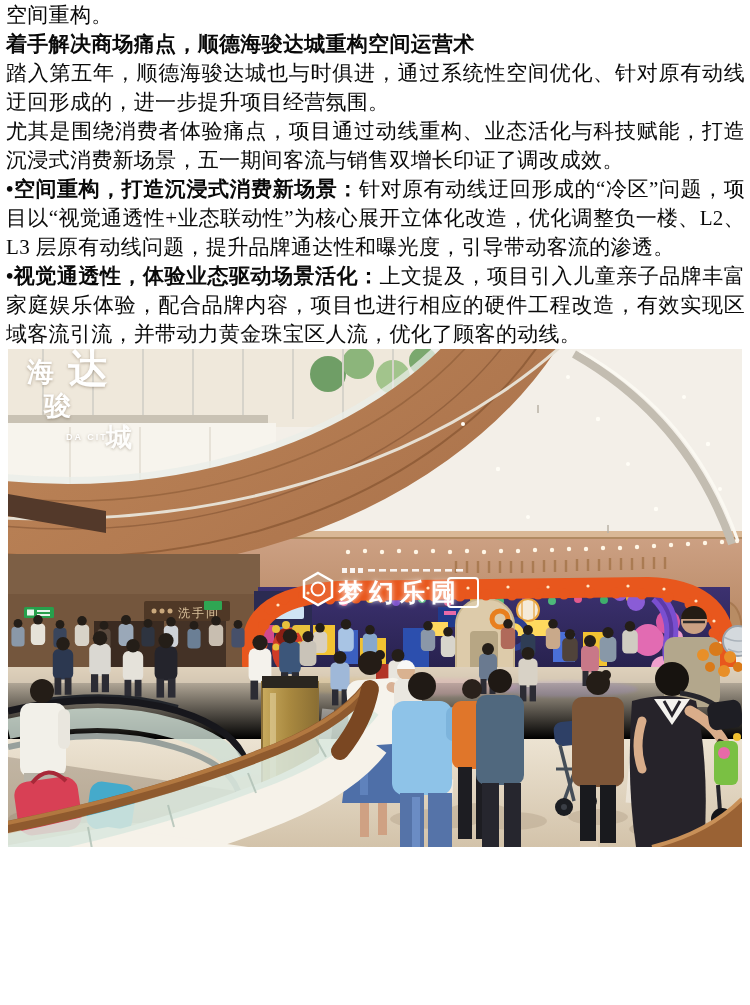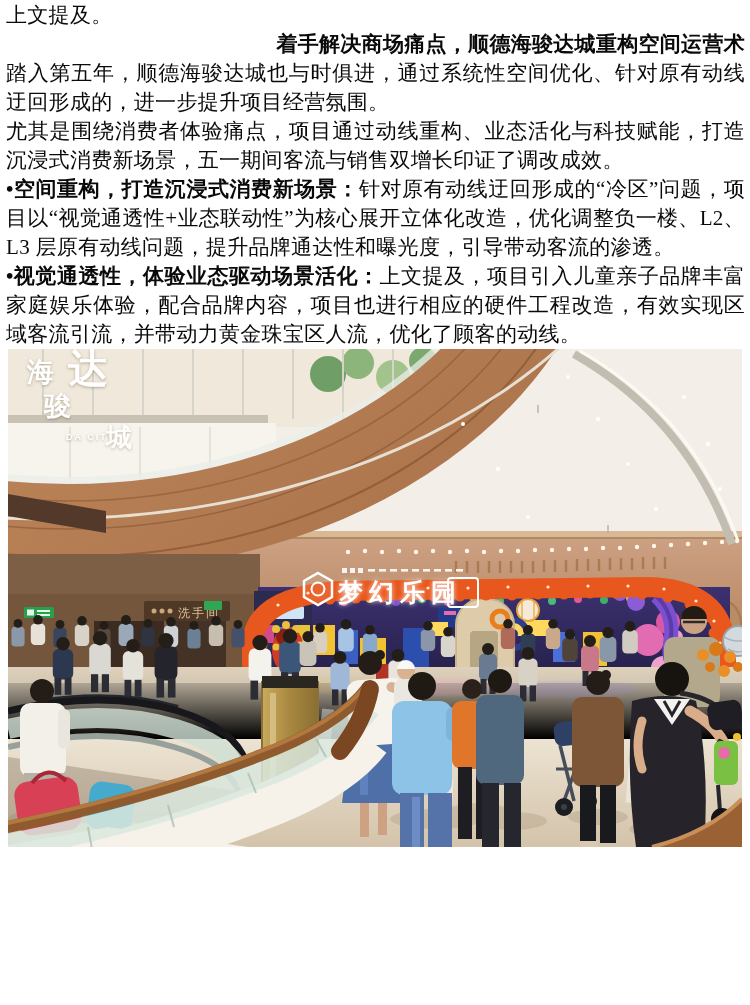--- a/index.html
+++ b/index.html
@@ -3,21 +3,21 @@
 <meta charset="utf-8">
 <style>
   html,body{margin:0;padding:0;}
   body{
     width:750px;height:1005px;overflow:hidden;background:#ffffff;
     font-family:"Liberation Serif","DejaVu Serif",serif;color:#0a0a0a;
   }
   .article{padding:1px 5px 0 6px;font-size:21px;line-height:29px;text-align:justify;letter-spacing:.3px;}
   .article p{margin:0;}
   .frag{margin:0;}
-  .headline{font-size:21px;line-height:29px;font-weight:bold;text-align:right;margin:24px 0 22px;}
+  .headline{font-size:21px;line-height:29px;font-weight:bold;text-align:left;margin:24px 0 22px;}
   .p1{margin-bottom:31px;}
   .p2{margin-bottom:25px;}
   .p3{margin-bottom:56px;}
   .p4{margin-bottom:1px;}
   .lead{font-weight:bold;}
   .photo{position:relative;width:734px;height:498px;margin:0 0 0 8px;padding:0;overflow:hidden;background:#f3efe8;}
   .photo svg{display:block;}
   .logo{position:absolute;left:0;top:0;width:170px;height:130px;color:#fff;
         font-family:"Liberation Serif","DejaVu Serif",serif;font-weight:bold;
         text-shadow:0 1px 3px rgba(70,45,20,.35);pointer-events:none;}
@@ -27,21 +27,21 @@
   .lg-da{left:60px;top:0px;font-size:40px;}
   .lg-latin{left:58px;top:84px;font-size:9px;letter-spacing:2px;font-family:"Liberation Sans",sans-serif;}
   .lg-cheng{left:98px;top:76px;font-size:26px;opacity:.85;}
   .neonText{font-family:"DejaVu Sans",sans-serif;font-weight:bold;letter-spacing:6px;}
   .smallSign{font-family:"DejaVu Sans",sans-serif;letter-spacing:2px;}
 </style>
 </head>
 <body>
 
 <div class="article">
-  <p class="frag">上文提及。</p>
+  <p class="frag">空间重构。</p>
   <p class="headline">着手解决商场痛点，顺德海骏达城重构空间运营术</p>
   <p class="p1">踏入第五年，顺德海骏达城也与时俱进，通过系统性空间优化、针对原有动线迂回形成的，进一步提升项目经营氛围。</p>
   <p class="p2">尤其是围绕消费者体验痛点，项目通过动线重构、业态活化与科技赋能，打造沉浸式消费新场景，五一期间客流与销售双增长印证了调改成效。</p>
   <p class="p3"><span class="lead">•空间重构，打造沉浸式消费新场景：</span><span>针对原有动线迂回形成的“冷区”问题，项目以“视觉通透性+业态联动性”为核心展开立体化改造，优化调整负一楼、L2、L3 层原有动线问题，提升品牌通达性和曝光度，引导带动客流的渗透。</span></p>
   <p class="p4"><span class="lead">•视觉通透性，体验业态驱动场景活化：</span><span>上文提及，项目引入儿童亲子品牌丰富家庭娱乐体验，配合品牌内容，项目也进行相应的硬件工程改造，有效实现区域客流引流，并带动力黄金珠宝区人流，优化了顾客的动线。</span></p>
 </div>
 
 <figure class="photo">
 <svg width="734" height="498" viewBox="0 0 734 498">
   <defs>

